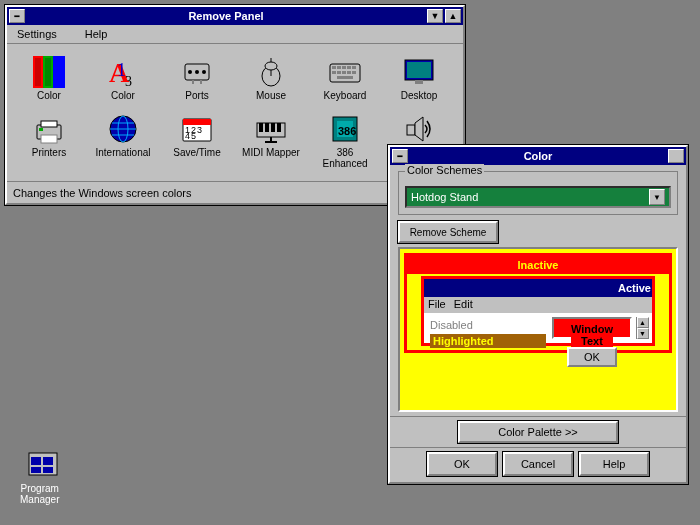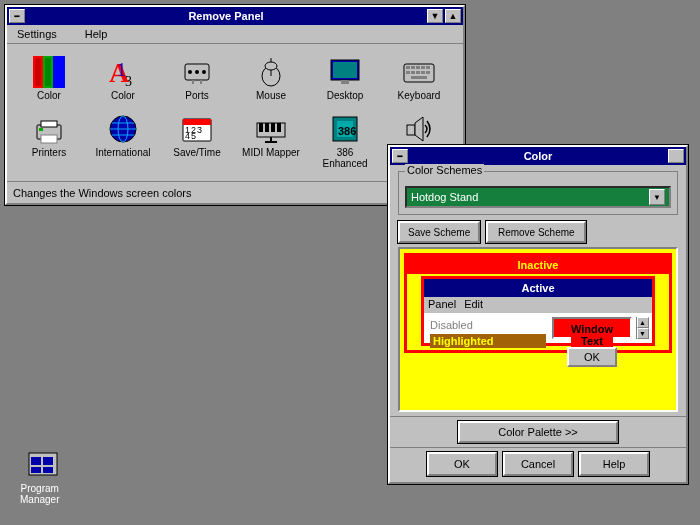--- a/index.html
+++ b/index.html
@@ -264,21 +264,21 @@
     .active-titlebar {
       background: #000080;
       color: white;
       text-align: center;
       font-size: 11px;
       font-weight: bold;
       padding: 1px;
       height: 18px;
       display: flex;
       align-items: center;
-      justify-content: center;
+      justify-content: flex-end;
     }
     .active-menubar {
       background: #c0c0c0;
       display: flex;
       gap: 8px;
       padding: 1px 4px;
       font-size: 11px;
       height: 16px;
     }
 
@@ -446,32 +446,20 @@
     <div class="cp-icon">
       <div class="icon-img">
         <svg width="32" height="32" viewBox="0 0 32 32">
           <ellipse cx="16" cy="20" rx="9" ry="10" fill="#c0c0c0" stroke="#000" stroke-width="1"></ellipse>
           <line x1="16" y1="10" x2="16" y2="20" stroke="#000" stroke-width="1"></line>
           <ellipse cx="16" cy="10" rx="6" ry="4" fill="#c0c0c0" stroke="#000" stroke-width="1"></ellipse>
           <line x1="16" y1="6" x2="16" y2="2" stroke="#000" stroke-width="1"></line>
         </svg>
       </div>
       <span class="icon-label">Mouse</span>
-    </div>
-
-    <div class="cp-icon">
-      <div class="icon-img">
-        <svg width="32" height="32" viewBox="0 0 32 32">
-          <rect x="2" y="4" width="28" height="20" fill="#0000aa" stroke="#000" stroke-width="1"></rect>
-          <rect x="4" y="6" width="24" height="16" fill="#008080"></rect>
-          <rect x="12" y="24" width="8" height="4" fill="#808080"></rect>
-          <rect x="8" y="28" width="16" height="2" fill="#c0c0c0"></rect>
-        </svg>
-      </div>
-      <span class="icon-label">Desktop</span>
     </div>
 
     <div class="cp-icon">
       <div class="icon-img">
         <svg width="32" height="32" viewBox="0 0 32 32">
           <rect x="1" y="8" width="30" height="18" rx="2" fill="#c0c0c0" stroke="#000" stroke-width="1"></rect>
           <rect x="3" y="10" width="4" height="3" fill="#808080"></rect>
           <rect x="8" y="10" width="4" height="3" fill="#808080"></rect>
           <rect x="13" y="10" width="4" height="3" fill="#808080"></rect>
           <rect x="18" y="10" width="4" height="3" fill="#808080"></rect>
@@ -483,20 +471,32 @@
           <rect x="23" y="15" width="4" height="3" fill="#808080"></rect>
           <rect x="8" y="20" width="16" height="3" fill="#808080"></rect>
         </svg>
       </div>
       <span class="icon-label">Keyboard</span>
     </div>
 
     <div class="cp-icon">
       <div class="icon-img">
         <svg width="32" height="32" viewBox="0 0 32 32">
+          <rect x="2" y="4" width="28" height="20" fill="#0000aa" stroke="#000" stroke-width="1"></rect>
+          <rect x="4" y="6" width="24" height="16" fill="#008080"></rect>
+          <rect x="12" y="24" width="8" height="4" fill="#808080"></rect>
+          <rect x="8" y="28" width="16" height="2" fill="#c0c0c0"></rect>
+        </svg>
+      </div>
+      <span class="icon-label">Desktop</span>
+    </div>
+
+    <div class="cp-icon">
+      <div class="icon-img">
+        <svg width="32" height="32" viewBox="0 0 32 32">
           <rect x="4" y="12" width="24" height="14" rx="1" fill="#c0c0c0" stroke="#000" stroke-width="1"></rect>
           <rect x="8" y="8" width="16" height="6" fill="#ffffff" stroke="#000" stroke-width="1"></rect>
           <rect x="8" y="22" width="16" height="8" fill="#ffffff" stroke="#808080" stroke-width="1"></rect>
           <rect x="6" y="15" width="4" height="3" fill="#00aa00"></rect>
         </svg>
       </div>
       <span class="icon-label">Printers</span>
     </div>
 
     <div class="cp-icon">
@@ -579,37 +579,36 @@
 
   <div class="fieldset-group">
     <span class="fieldset-legend">Color Schemes</span>
     <div class="scheme-dropdown" style="margin-top:10px;">
       <span>Hotdog Stand</span>
       <div class="dropdown-arrow">▼</div>
     </div>
   </div>
 
   <div class="btn-row">
-    <button class="win-btn" style="font-size:10px;">Save Scheme</button>
     <button class="win-btn" style="font-size:10px;min-width:100px;">Remove Scheme</button>
   </div>
 
   <div class="preview-area">
 
     <div class="inactive-window">
       <div class="inactive-titlebar">
         <span>Inactive</span>
       </div>
 
       <div class="active-window">
         <div class="active-titlebar">
           <span>Active</span>
         </div>
         <div class="active-menubar">
-          <span>Panel</span>
+          <span>File</span>
           <span>Edit</span>
         </div>
         <div class="preview-content">
           <div class="preview-left">
             <span class="disabled-text">Disabled</span>
             <span class="highlighted-text">Highlighted</span>
           </div>
           <div class="preview-right">
             <div class="window-text">Window<br>Text</div>
             <div class="preview-ok-btn">

